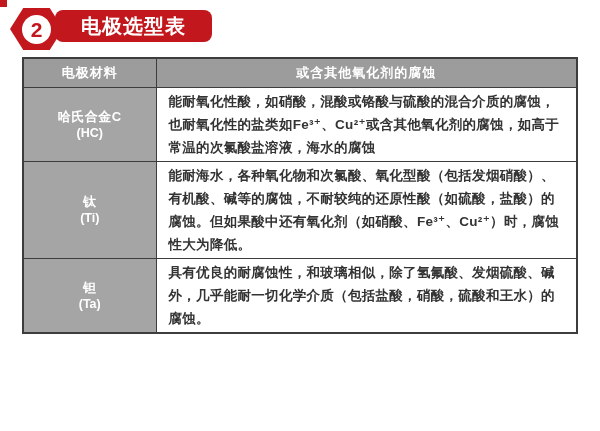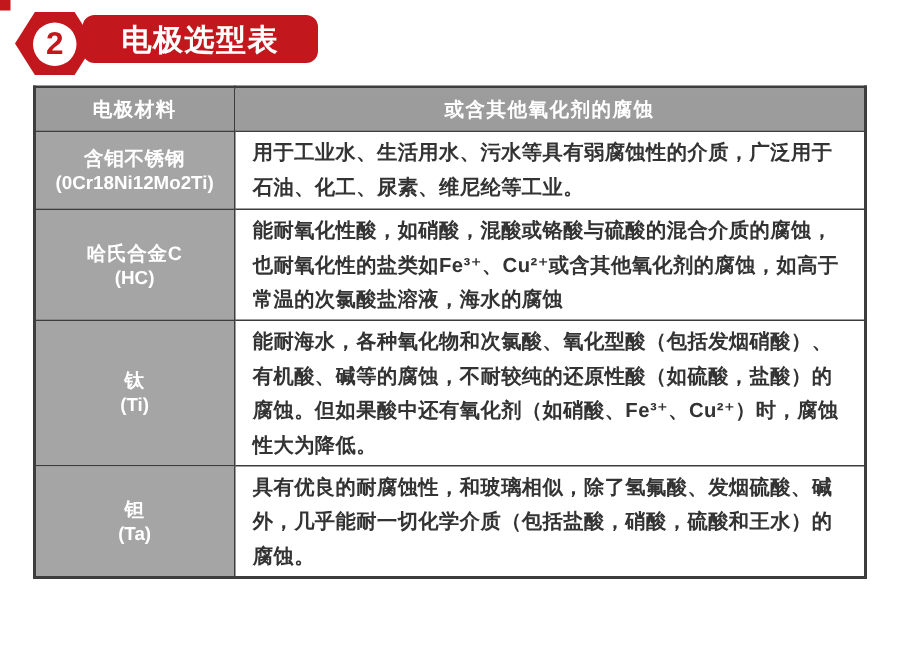--- a/index.html
+++ b/index.html
@@ -121,27 +121,20 @@
       <col class="c1">
       <col class="c2">
     </colgroup>
   <thead>
     <tr>
       <th class="head-cell">电极材料</th>
       <th class="head-cell">或含其他氧化剂的腐蚀</th>
     </tr>
   </thead>
   <tbody>
-    <tr class="r1">
-      <td class="material-cell">
-        <span class="mat-name">含钼不锈钢</span>
-        <span class="mat-sub">(0Cr18Ni12Mo2Ti)</span>
-      </td>
-      <td class="description-cell">用于工业水、生活用水、污水等具有弱腐蚀性的介质，广泛用于石油、化工、尿素、维尼纶等工业。</td>
-    </tr>
     <tr class="r3">
       <td class="material-cell">
         <span class="mat-name">哈氏合金C</span>
         <span class="mat-sub">(HC)</span>
       </td>
       <td class="description-cell">能耐氧化性酸，如硝酸，混酸或铬酸与硫酸的混合介质的腐蚀，也耐氧化性的盐类如Fe³⁺、Cu²⁺或含其他氧化剂的腐蚀，如高于常温的次氯酸盐溶液，海水的腐蚀</td>
     </tr>
     <tr class="r4">
       <td class="material-cell">
         <span class="mat-name">钛</span>

